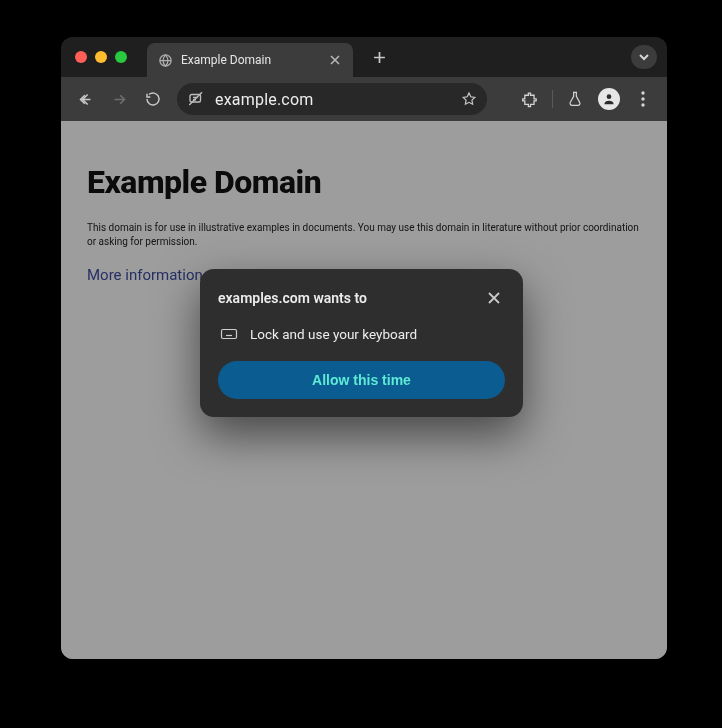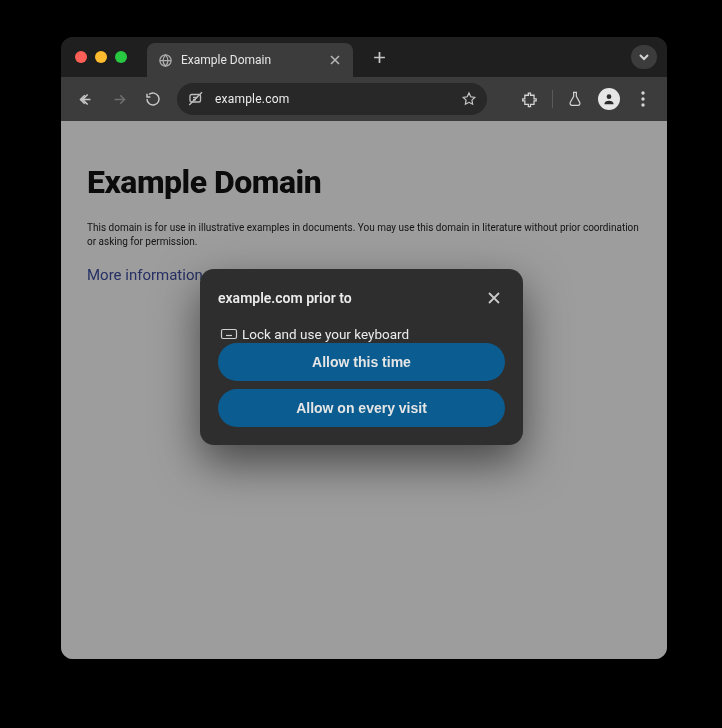--- a/index.html
+++ b/index.html
@@ -87,21 +87,21 @@
       background: #282828;
       border-radius: 16px;
       display:flex;
       align-items:center;
       padding: 0 10px;
       gap: 10px;
       color: #e9e9e9;
       margin-left: 4px;
     }
     .omni-site-icon { color:#bdbdbd; display:flex; align-items:center; }
-    .omni-url { font-size: 12px; letter-spacing: 0.2px; color:#ececec; flex:1; }
+    .omni-url { font-size: 16px; letter-spacing: 0.2px; color:#ececec; flex:1; }
     .omni-star { color:#c9c9c9; display:flex; align-items:center; }
     .toolbar-spacer { flex:1; }
     .toolbar-icon {
       width: 28px; height: 28px; display:flex; align-items:center; justify-content:center; color:#d4d4d4; border-radius:6px;
     }
     .vsep { width:1px; height:18px; background:#5a5a5a; margin:0 2px; }
     .avatar-circle {
       width: 22px; height: 22px; border-radius:50%; background:#e6e6e6; display:flex; align-items:center; justify-content:center;
     }
     
@@ -152,32 +152,33 @@
     }
     .perm-header {
       display:flex; align-items:center; justify-content:space-between;
       margin-bottom: 16px;
     }
     .perm-title { font-size: 14px; font-weight: 600; }
     .perm-close {
       width: 22px; height: 22px; display:flex; align-items:center; justify-content:center; color:#c9c9c9; border-radius:50%;
     }
     .perm-row {
-      display:flex; align-items:center; gap: 4px;
+      display:flex; align-items:center; gap: 12px;
+      margin-bottom: 18px;
       padding-left: 2px;
     }
     .perm-row .kb-icon { color:#d0d0d0; display:flex; }
     .perm-row .label { font-size: 13.5px; color:#ececec; }
     .perm-btn {
       display:block;
       width: 100%;
       height: 38px;
       border-radius: 20px;
       background: #0b5d91;
-      color: #e5e5e5;
+      color: #5eead4;
       font-size: 14px;
       font-weight: 600;
       border: none;
       cursor: pointer;
       margin-bottom: 8px;
     }
     .perm-btn:last-child { margin-bottom: 0; }
     svg { display:block; }
   </style>
 </head>
@@ -296,35 +297,34 @@
     <div class="page-content">
       <h1>Example Domain</h1>
       <p class="desc">This domain is for use in illustrative examples in documents. You may use this domain in literature without prior coordination or asking for permission.</p>
       <a href="#" class="more">More information...</a>
     </div>
 
     <div class="page-dim"></div>
 
     <div class="perm-dialog">
       <div class="perm-header">
-        <div class="perm-title">example.com prior to</div>
+        <div class="perm-title">examples.com wants to</div>
         <div class="perm-close">
           <svg width="12" height="12" viewBox="0 0 12 12" stroke="currentColor" stroke-width="1.8">
             <path d="M1 1l10 10M11 1L1 11"></path>
           </svg>
         </div>
       </div>
       <div class="perm-row">
         <span class="kb-icon">
           <svg width="18" height="18" viewBox="0 0 24 24" fill="none" stroke="currentColor" stroke-width="1.6">
             <rect x="2" y="6" width="20" height="12" rx="2"></rect>
             <path d="M6 10h0M9 10h0M12 10h0M15 10h0M18 10h0M6 14h0M18 14h0"></path>
             <path d="M8 14h8"></path>
           </svg>
         </span>
         <span class="label">Lock and use your keyboard</span>
       </div>
       <button class="perm-btn">Allow this time</button>
-      <button class="perm-btn">Allow on every visit</button>
     </div>
 
   </div>
 </div>
 
 </body></html>

